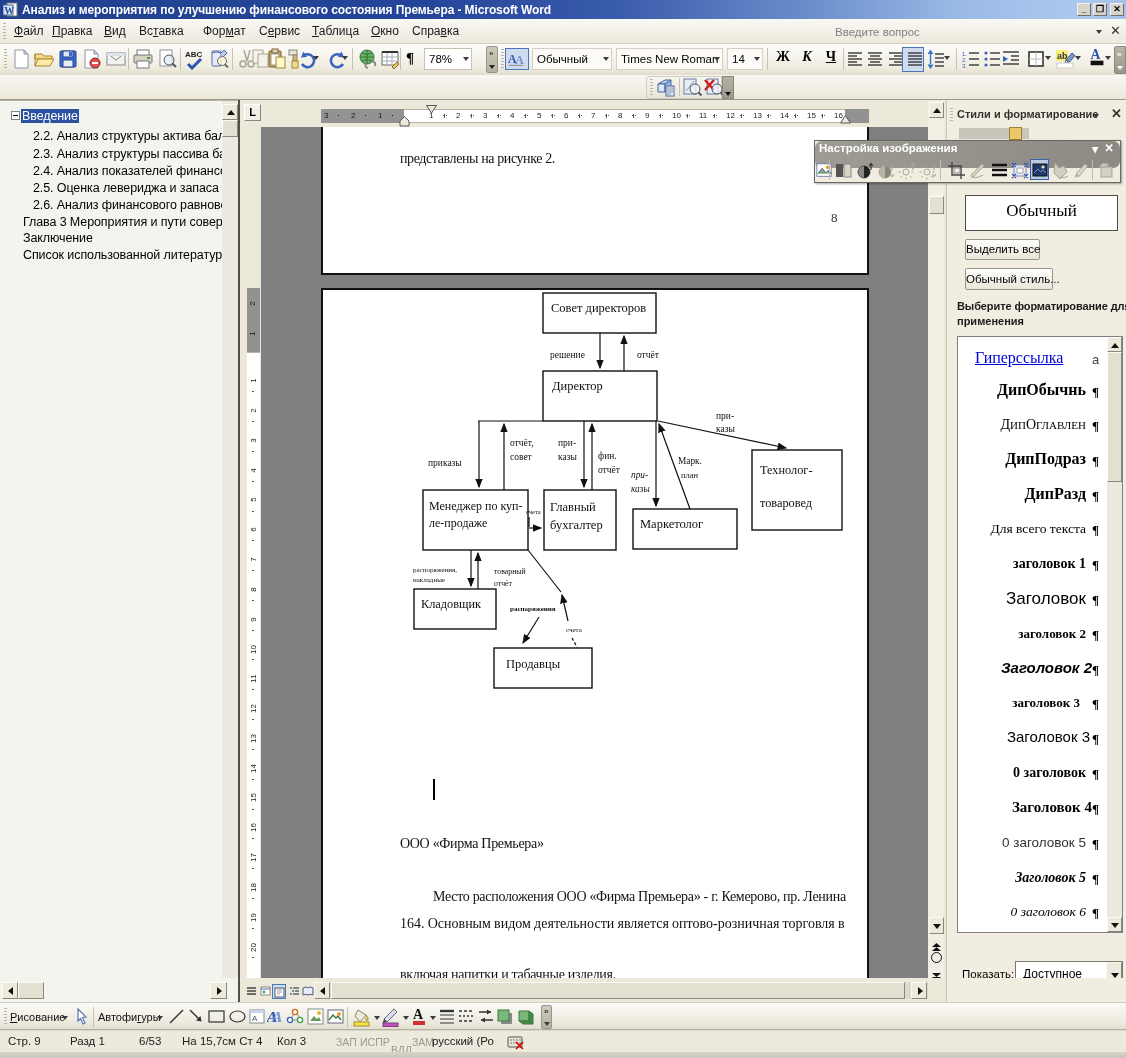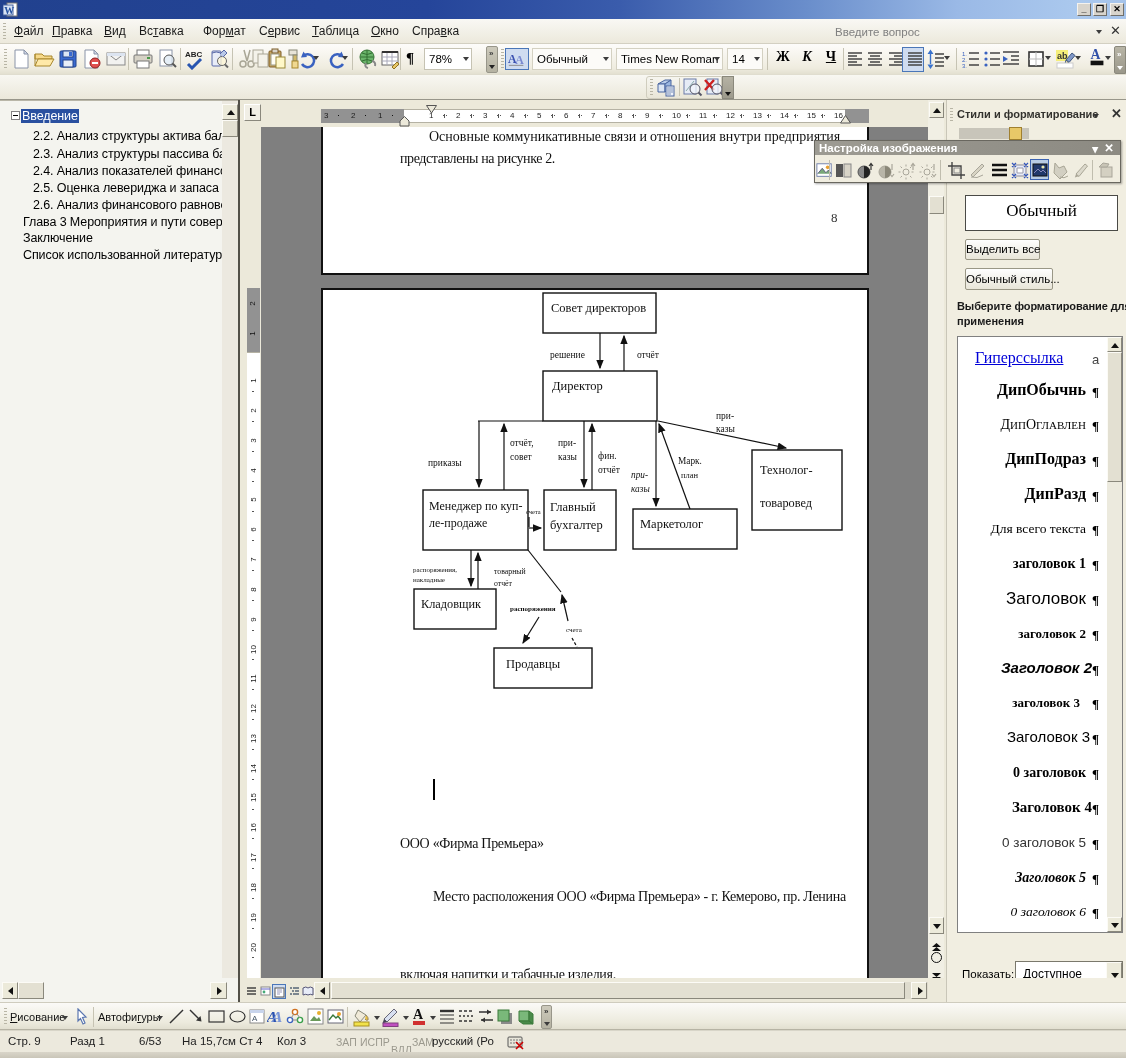--- a/index.html
+++ b/index.html
@@ -51,41 +51,42 @@
 #vruler { left:245px; top:27px; width:16px; height:851px; background:#ece9da; }
 #docarea { left:261px; top:27px; width:667px; height:851px; background:#7f7f7f; overflow:hidden; }
 
 .page { position:absolute; background:#fff; }
 
 #vscroll { left:928px; top:0; width:16px; height:878px; background:#f1efe4; }
 
 #rpanel { left:946px; top:0; width:180px; height:878px; background:#f1eee1; border-left:1px solid #c9c6b8; }
 
 #floatbar { left:814px; top:40px; width:307px; height:43px; background:#f0ede0; border:1px solid #69675f; box-shadow:1px 1px 2px rgba(0,0,0,.35); }
-#floatbar .fttl { position:absolute; left:0; top:0; width:100%; height:14px; background:linear-gradient(90deg,#9d9b93,#8c8a82); color:#fff; font-size:11.5px; font-weight:bold; padding-left:4px; line-height:14px; }
+#floatbar .fttl { position:absolute; left:0; top:0; width:100%; height:27px; background:linear-gradient(90deg,#9d9b93,#8c8a82); color:#fff; font-size:11.5px; font-weight:bold; padding-left:4px; line-height:14px;border-radius:7px; }
 
 #scrollrow { left:0; top:978px; width:1126px; height:24px; background:#ece9da; }
 #drawbar { left:0; top:1002px; width:1126px; height:28px; background:linear-gradient(#fbfaf7,#eceadd 75%,#e2dfd0); border-top:1px solid #cfccbe; border-bottom:1px solid #b6b3a4; }
 #statusbar { left:0; top:1030px; width:1126px; height:22px; background:#ece9dd; border-top:1px solid #d8d5c8; font-size:11.5px; color:#222; }
 #statusbar span { position:absolute; top:4px; white-space:nowrap; }
 #bottomedge { left:0; top:1052px; width:1126px; height:6px; background:linear-gradient(#d9d5c9,#c9c5b8); }
 .graytxt { color:#9b998e; font-size:10.5px; }
 
 .serif { font-family:"Liberation Serif", serif; }
 </style>
 </head>
 <body>
 <div id="app">
 
   <div id="titlebar" class="abs">
     <svg class="abs ticon" viewBox="0 0 15 15">
         <rect x="4" y="1" width="10" height="13" fill="#fff" stroke="#777"></rect>
         <rect x="0" y="3" width="10" height="10" fill="#d7e2f4" stroke="#4a66a0"></rect>
         <text x="1.2" y="11.5" font-size="10" font-weight="bold" fill="#2451a0" font-family="Liberation Serif">W</text>
       </svg>
+    <div class="abs ttext">Анализ и мероприятия по улучшению финансового состояния Премьера - Microsoft Word</div>
     <div class="abs winbtn" style="left:1077px;">_</div>
     <div class="abs winbtn" style="left:1093px;">❐</div>
     <div class="abs winbtn" style="left:1110px;">✕</div>
   </div>
 
   <div id="menubar" class="abs">
     <div class="abs handle" style="left:3px;top:4px;height:17px;"></div>
     <div class="abs menuitem" style="left:14px;"><u>Ф</u>айл</div>
     <div class="abs menuitem" style="left:52px;"><u>П</u>равка</div>
     <div class="abs menuitem" style="left:104px;"><u>В</u>ид</div>
@@ -500,21 +501,20 @@
       <div class="rulnum" style="left:3px;top:756px;transform:rotate(-90deg);width:10px;text-align:center;">18</div>
       <div style="position:absolute;left:7px;top:771px;width:2px;height:1px;background:#555;"></div>
       <div class="rulnum" style="left:3px;top:786px;transform:rotate(-90deg);width:10px;text-align:center;">19</div>
       <div style="position:absolute;left:7px;top:801px;width:2px;height:1px;background:#555;"></div>
       <div class="rulnum" style="left:3px;top:816px;transform:rotate(-90deg);width:10px;text-align:center;">20</div>
       <div style="position:absolute;left:7px;top:830px;width:2px;height:1px;background:#555;"></div>
     </div>
     <div id="docarea" class="abs">
       <div class="page" style="left:60px;top:-4px;width:548px;height:152px;border:2px solid #111;border-top:none;"></div>
       <div class="page" style="left:60px;top:161px;width:548px;height:694px;border:2px solid #111;border-bottom:none;"></div>
-      <div id="j1" class="abs serif" style="left:139px;top:2px;width:440px;font-size:14px;word-spacing:-0.33px;white-space:nowrap;color:#111;"><span style="display:inline-block;width:29px;"></span>Основные коммуникативные связи и отношения внутри предприятия</div>
       <div id="n1" class="abs serif" style="left:139px;top:24px;font-size:14px;letter-spacing:-0.4px;color:#111;white-space:nowrap;">представлены на рисунке 2.</div>
       <div class="abs serif" style="left:570px;top:83px;font-size:13px;color:#333;">8</div>
       <svg class="abs" style="left:60px;top:161px;" width="548" height="690" viewBox="321 288 548 690">
           <defs>
             <marker id="ah" markerWidth="9" markerHeight="7" refX="7" refY="3.2" orient="auto">
               <path d="M0 0 L8 3.2 L0 6.4 z" fill="#111"></path>
             </marker>
           </defs>
           <rect x="543" y="293" width="113" height="40" fill="#fff" stroke="#111" stroke-width="1.4"></rect>
           <text x="551" y="312" font-size="12.5" font-family="Liberation Serif, serif" fill="#111" text-anchor="start">Совет директоров</text>
@@ -572,20 +572,21 @@
           <text x="413" y="572" font-size="7" font-family="Liberation Serif, serif" fill="#111" text-anchor="start">распоряжения,</text>
           <text x="413" y="582" font-size="7" font-family="Liberation Serif, serif" fill="#111" text-anchor="start">накладные</text>
           <text x="494" y="574" font-size="7.8" font-family="Liberation Serif, serif" fill="#111" text-anchor="start">товарный</text>
           <text x="494" y="586" font-size="7.8" font-family="Liberation Serif, serif" fill="#111" text-anchor="start">отчёт</text>
           <text x="510" y="611" font-size="7" font-family="Liberation Serif, serif" fill="#111" text-anchor="start" font-weight="bold">распоряжения</text>
           <text x="566" y="632" font-size="7" font-family="Liberation Serif, serif" fill="#111" text-anchor="start">счета</text>
         </svg>
       <div class="abs" style="left:172px;top:652px;width:1.6px;height:21px;background:#000;"></div>
       <div id="n2" class="abs serif" style="left:139px;top:709px;font-size:14px;letter-spacing:-0.3px;color:#111;white-space:nowrap;">ООО «Фирма Премьера»</div>
       <div id="j3" class="abs serif" style="left:139px;top:762px;width:445px;font-size:14px;letter-spacing:-0.3px;white-space:nowrap;color:#111;"><span style="display:inline-block;width:33px;"></span>Место расположения ООО «Фирма Премьера» - г. Кемерово, пр. Ленина</div>
+      <div id="j4" class="abs serif" style="left:139px;top:789px;width:445px;font-size:14px;word-spacing:-0.3px;white-space:nowrap;color:#111;">164. Основным видом деятельности является оптово-розничная торговля в</div>
       <div id="n3" class="abs serif" style="left:139px;top:840px;font-size:14px;letter-spacing:-0.3px;color:#111;white-space:nowrap;">включая напитки и табачные изделия.</div>
     </div>
     <div id="vscroll" class="abs">
       <div class="abs sbtn" style="left:1px;top:2px;width:15px;height:16px;">
           <div class="arrowglyph" style="left:3px;top:5px;border-left:4px solid transparent;border-right:4px solid transparent;border-bottom:5px solid #111;"></div>
         </div>
       <div class="abs sthumb" style="left:1px;top:96px;width:15px;height:18px;"></div>
       <div class="abs sbtn" style="left:1px;top:817px;width:15px;height:17px;">
           <div class="arrowglyph" style="left:3px;top:6px;border-left:4px solid transparent;border-right:4px solid transparent;border-top:5px solid #111;"></div>
         </div>

